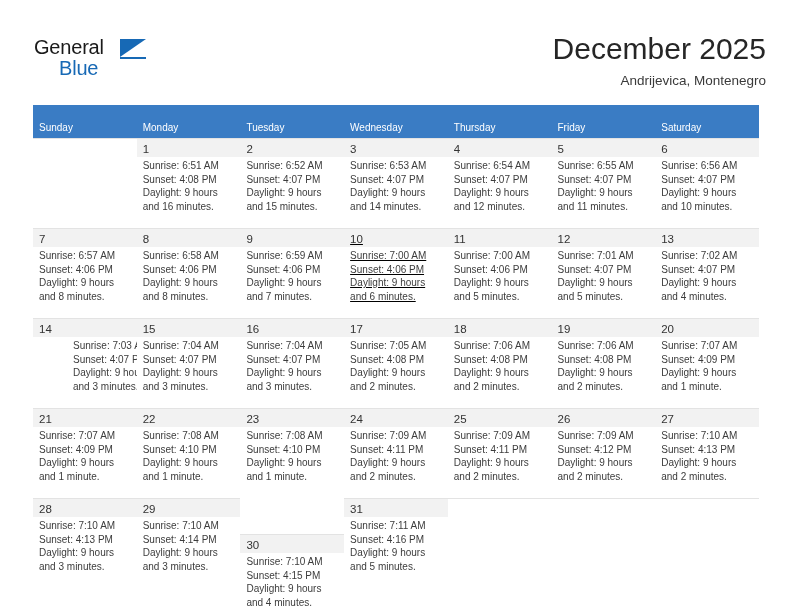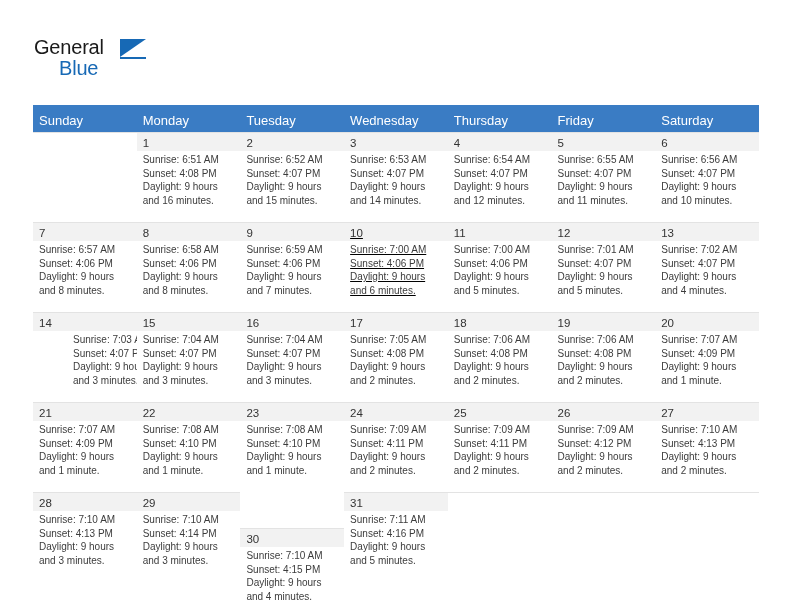--- a/index.html
+++ b/index.html
@@ -99,24 +99,24 @@
     position: absolute;
     left: 33px;
     top: 105px;
     width: 726px;
     border-collapse: collapse;
     table-layout: fixed;
   }
   .calendar th {
     background: #3a7cc4;
     color: #ffffff;
-    font-size: 13px;
+    font-size: 10px;
     font-weight: normal;
     text-align: left;
-    padding: 8px 0 4px 6px;
+    padding: 16px 0 4px 6px;
     height: 13px;
     border: none;
   }
   .calendar td {
     vertical-align: top;
     padding: 0;
     border: none;
     height: 90px;
     width: 103.7px;
   }
@@ -164,20 +164,24 @@
 
   <div class="header">
 
     <div class="brand">
       <span class="brand-general">General</span>
       <span class="brand-triangle"></span>
       <span class="brand-underline"></span>
       <span class="brand-blue">Blue</span>
     </div>
 
+    <div class="title-block">
+      <div class="month-title">December 2025</div>
+      <div class="location-subtitle">Andrijevica, Montenegro</div>
+    </div>
 
   </div>
 
   <table class="calendar">
     <thead>
       <tr>
         <th style="background: rgb(58, 124, 196);">Sunday</th>
         <th style="background: rgb(58, 124, 196);">Monday</th>
         <th style="background: rgb(58, 124, 196);">Tuesday</th>
         <th style="background: rgb(58, 124, 196);">Wednesday</th>

